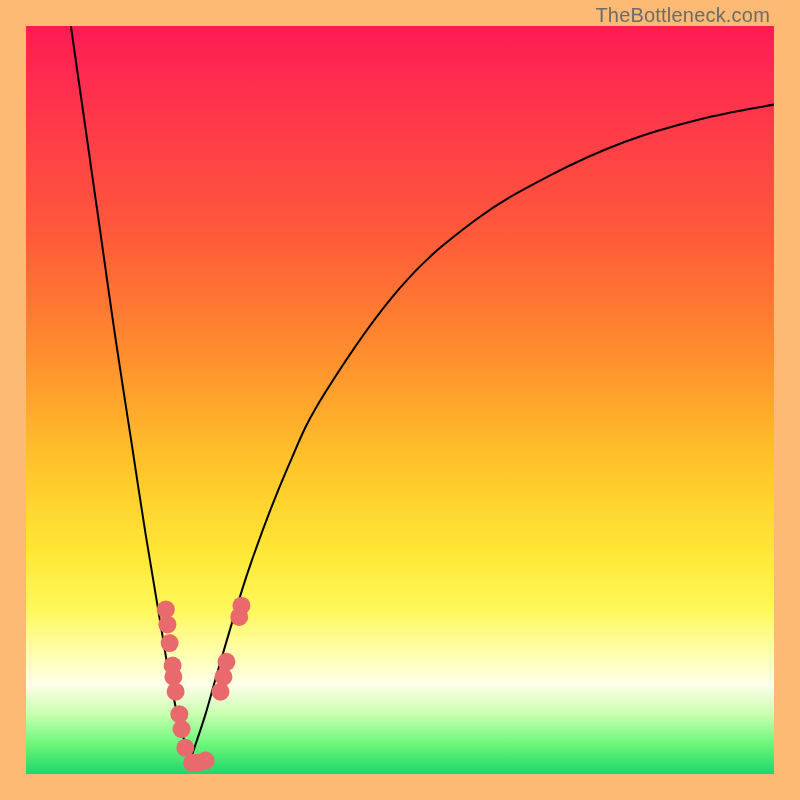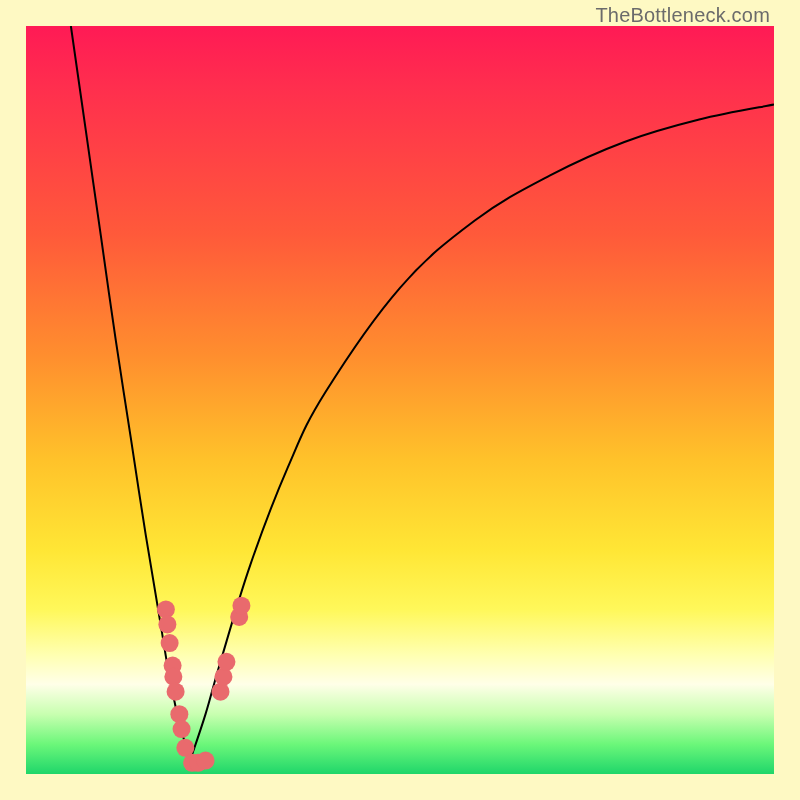--- a/index.html
+++ b/index.html
@@ -7,21 +7,21 @@
     padding: 0;
     width: 800px;
     height: 800px;
     overflow: hidden;
     background: #000;
     font-family: Arial, Helvetica, sans-serif;
   }
   .frame {
     position: absolute;
     inset: 0;
-    background: #fef9c3;
+    background: #fdba74;
   }
   .plot-area {
     position: absolute;
     left: 26px;
     top: 26px;
     width: 748px;
     height: 748px;
     overflow: hidden;
   }
   .gradient {

